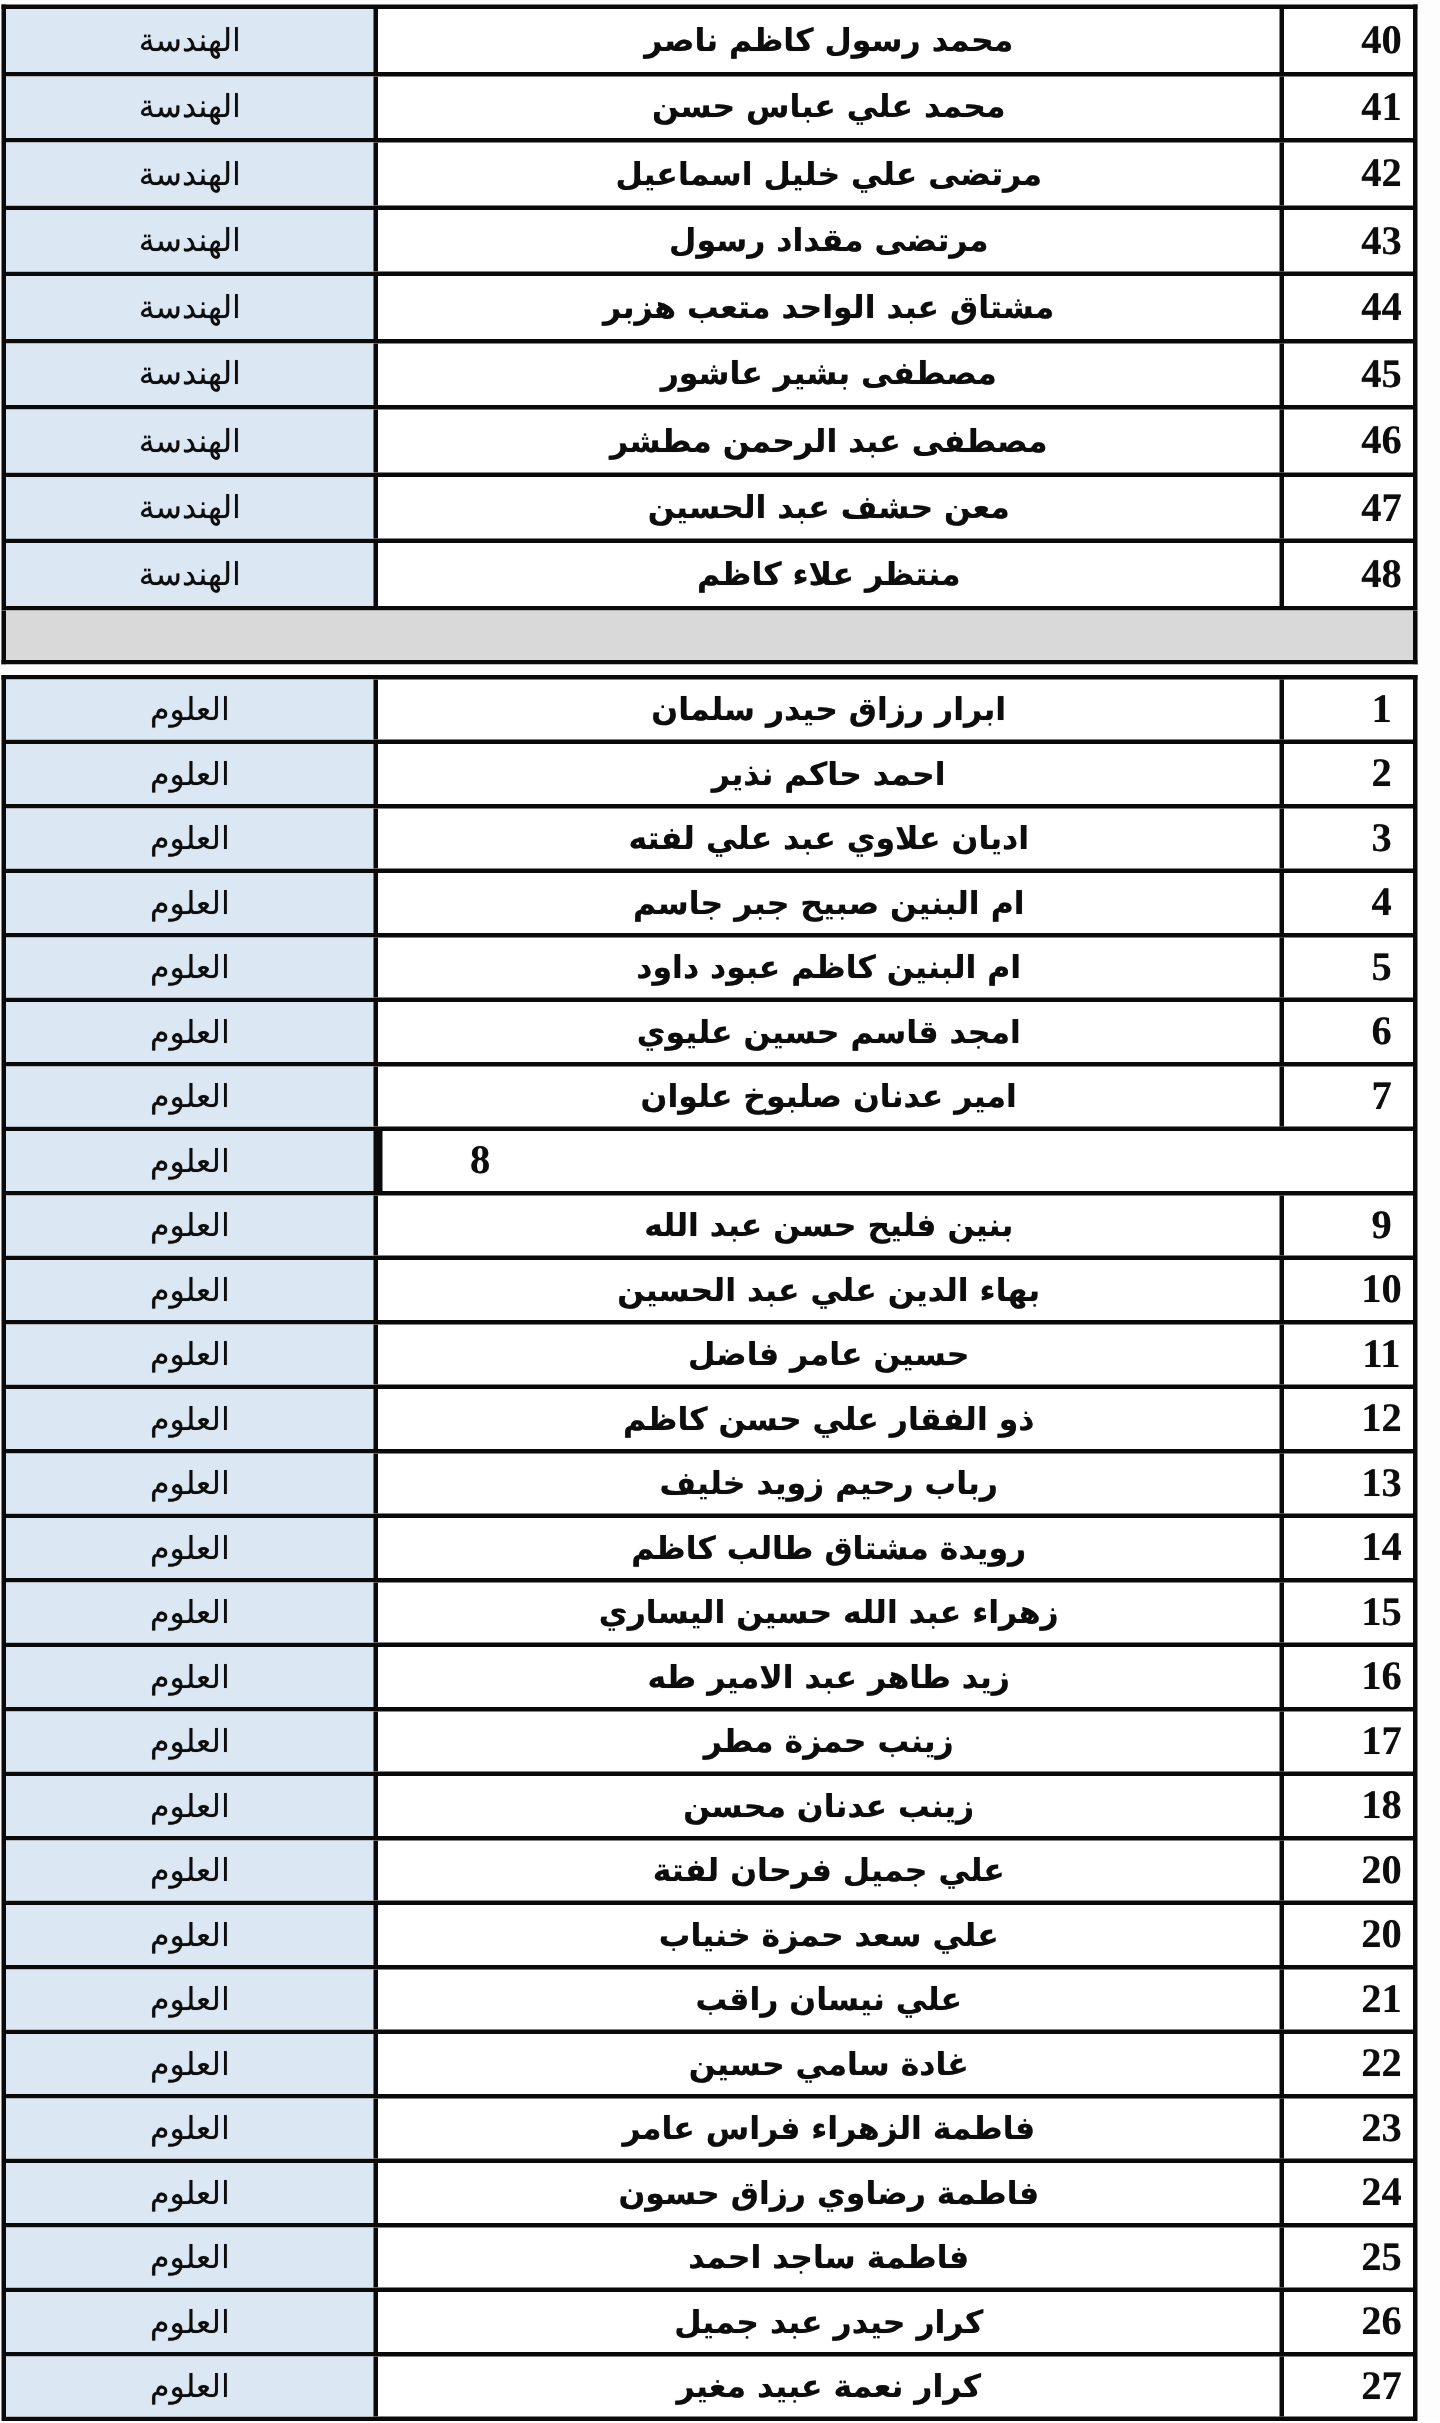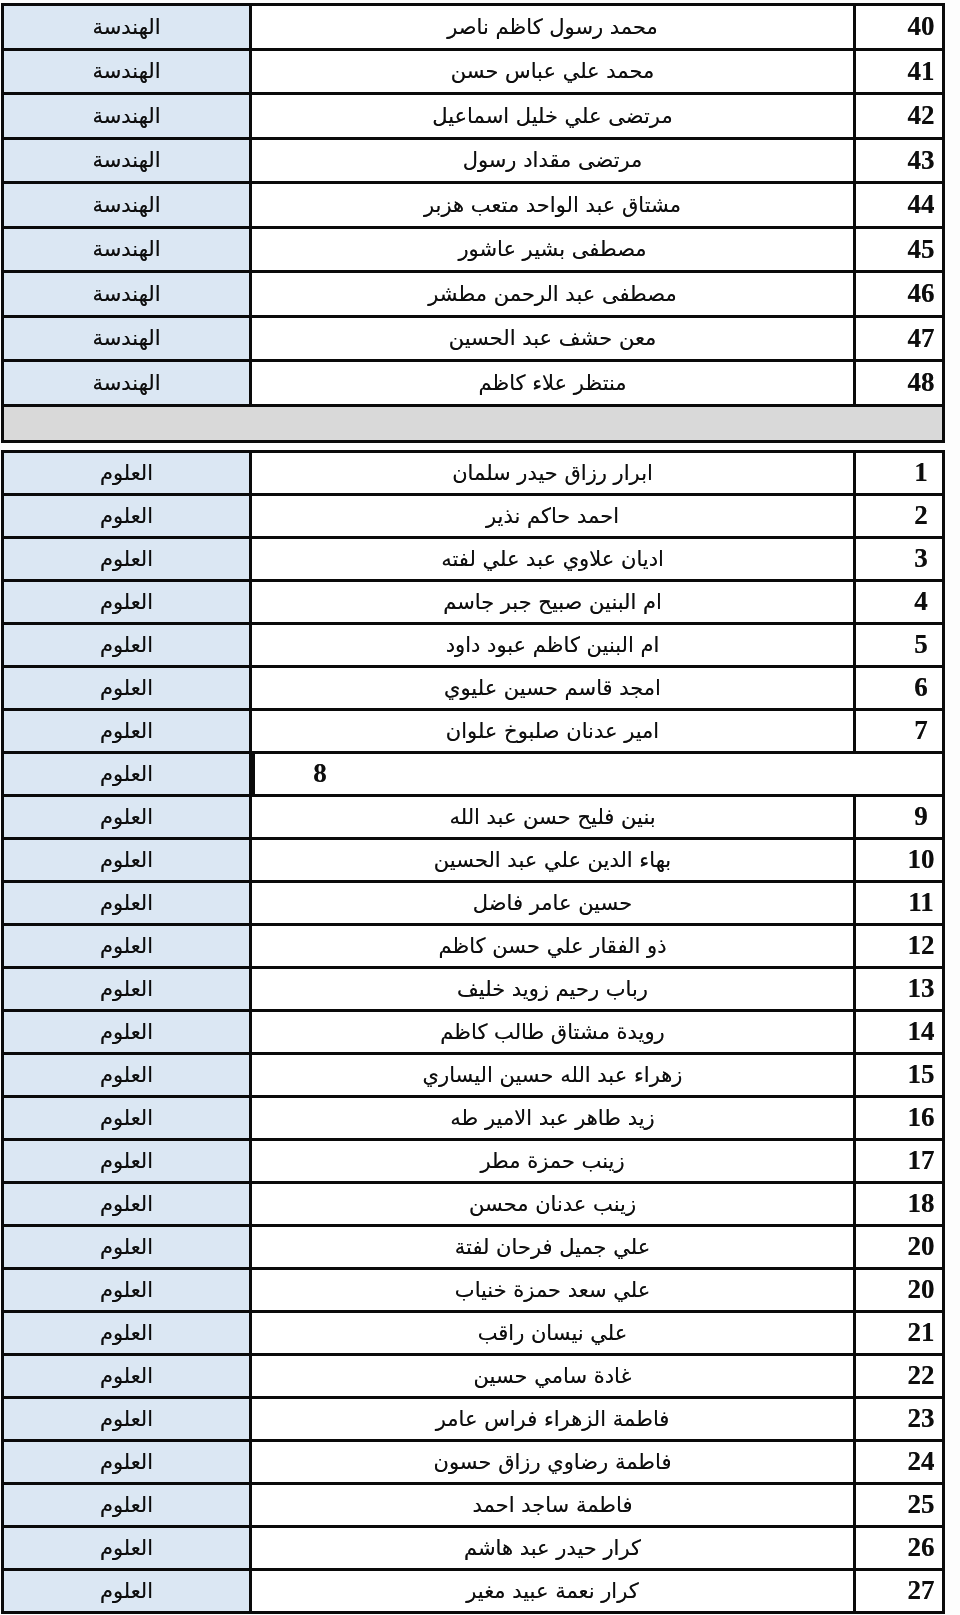--- a/index.html
+++ b/index.html
@@ -33,21 +33,21 @@
   }
   .dept{
     width:248px;
     border-right:3px solid #0a0a0a;
     font-weight:400;
     font-size:21px;
     direction:rtl;
   }
   .name{
     flex:1;
-    font-weight:400;
+    font-weight:700;
     font-size:21px;
     direction:rtl;
   }
   .num{
     width:89px;
     border-left:3px solid #0a0a0a;
     font-family:"Liberation Serif", serif;
     font-weight:700;
     font-size:27px;
     padding-left:44px;
@@ -240,21 +240,21 @@
     <div class="cell name">فاطمة رضاوي رزاق حسون</div>
     <div class="cell num">24</div>
   </div>
       <div class="row">
     <div class="cell dept" style="background: rgb(219, 231, 243);">العلوم</div>
     <div class="cell name">فاطمة ساجد احمد</div>
     <div class="cell num">25</div>
   </div>
       <div class="row">
     <div class="cell dept" style="background: rgb(219, 231, 243);">العلوم</div>
-    <div class="cell name">كرار حيدر عبد هاشم</div>
+    <div class="cell name">كرار حيدر عبد جميل</div>
     <div class="cell num">26</div>
   </div>
       <div class="row">
     <div class="cell dept" style="background: rgb(219, 231, 243);">العلوم</div>
     <div class="cell name">كرار نعمة عبيد مغير</div>
     <div class="cell num">27</div>
   </div>
     </div>
 
 </div>

